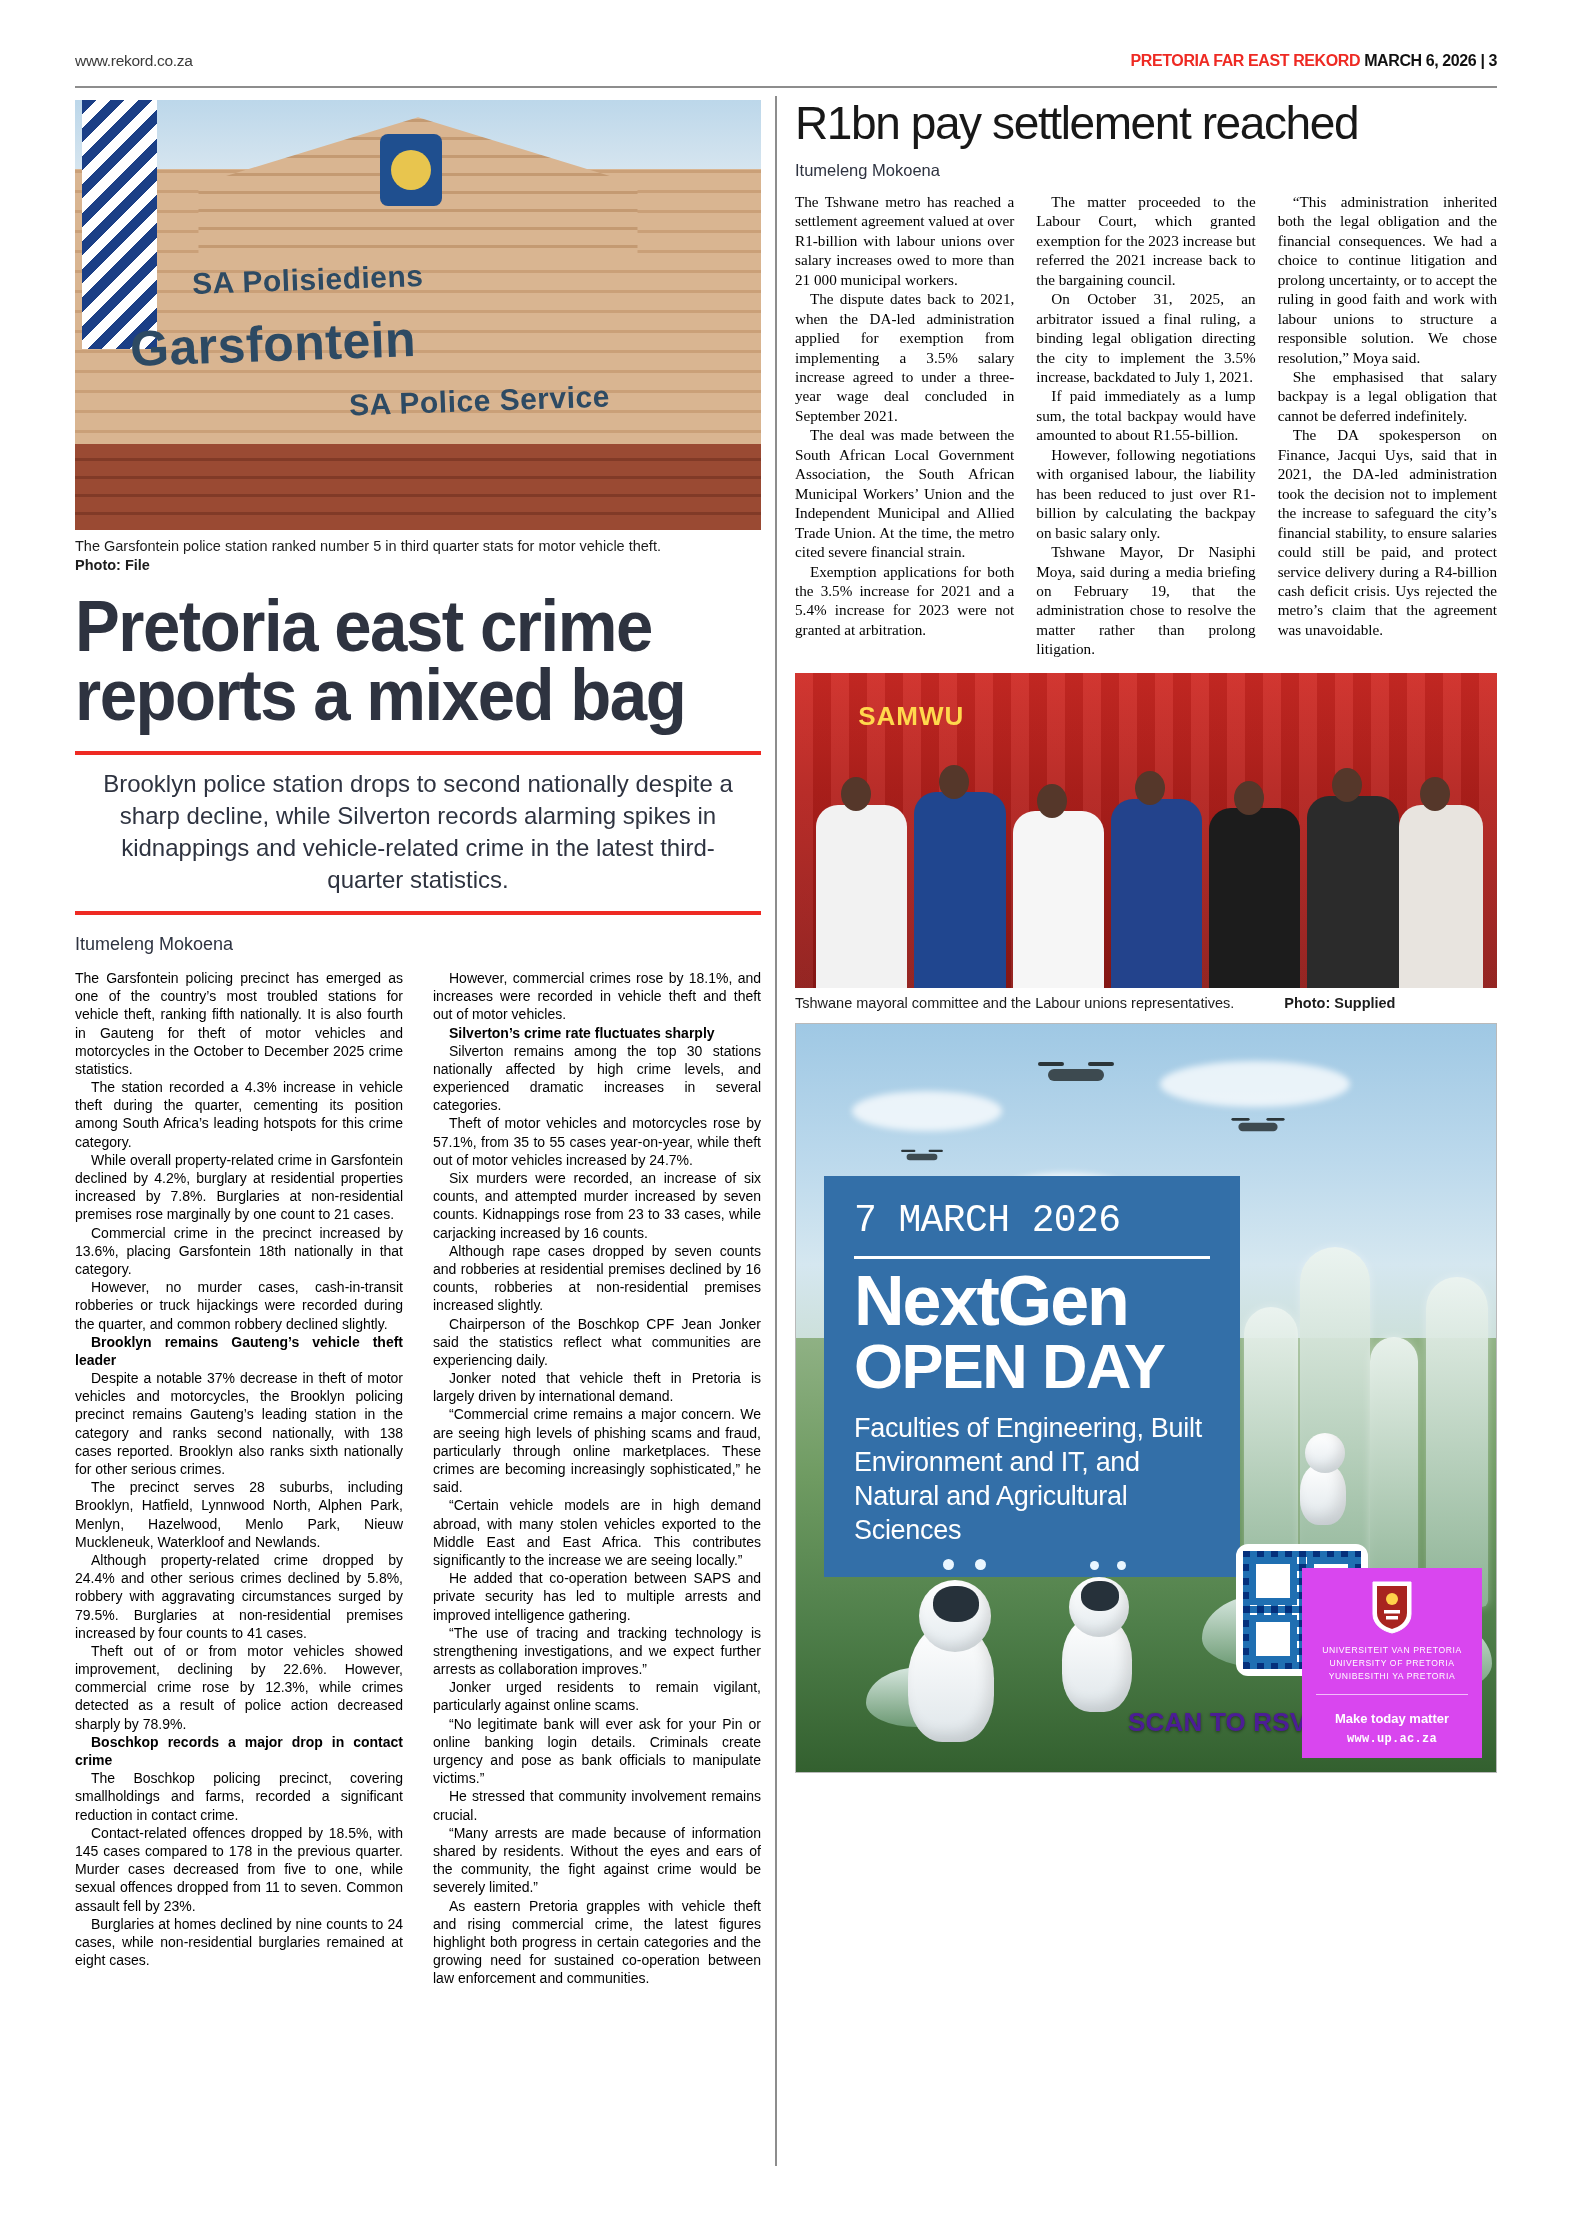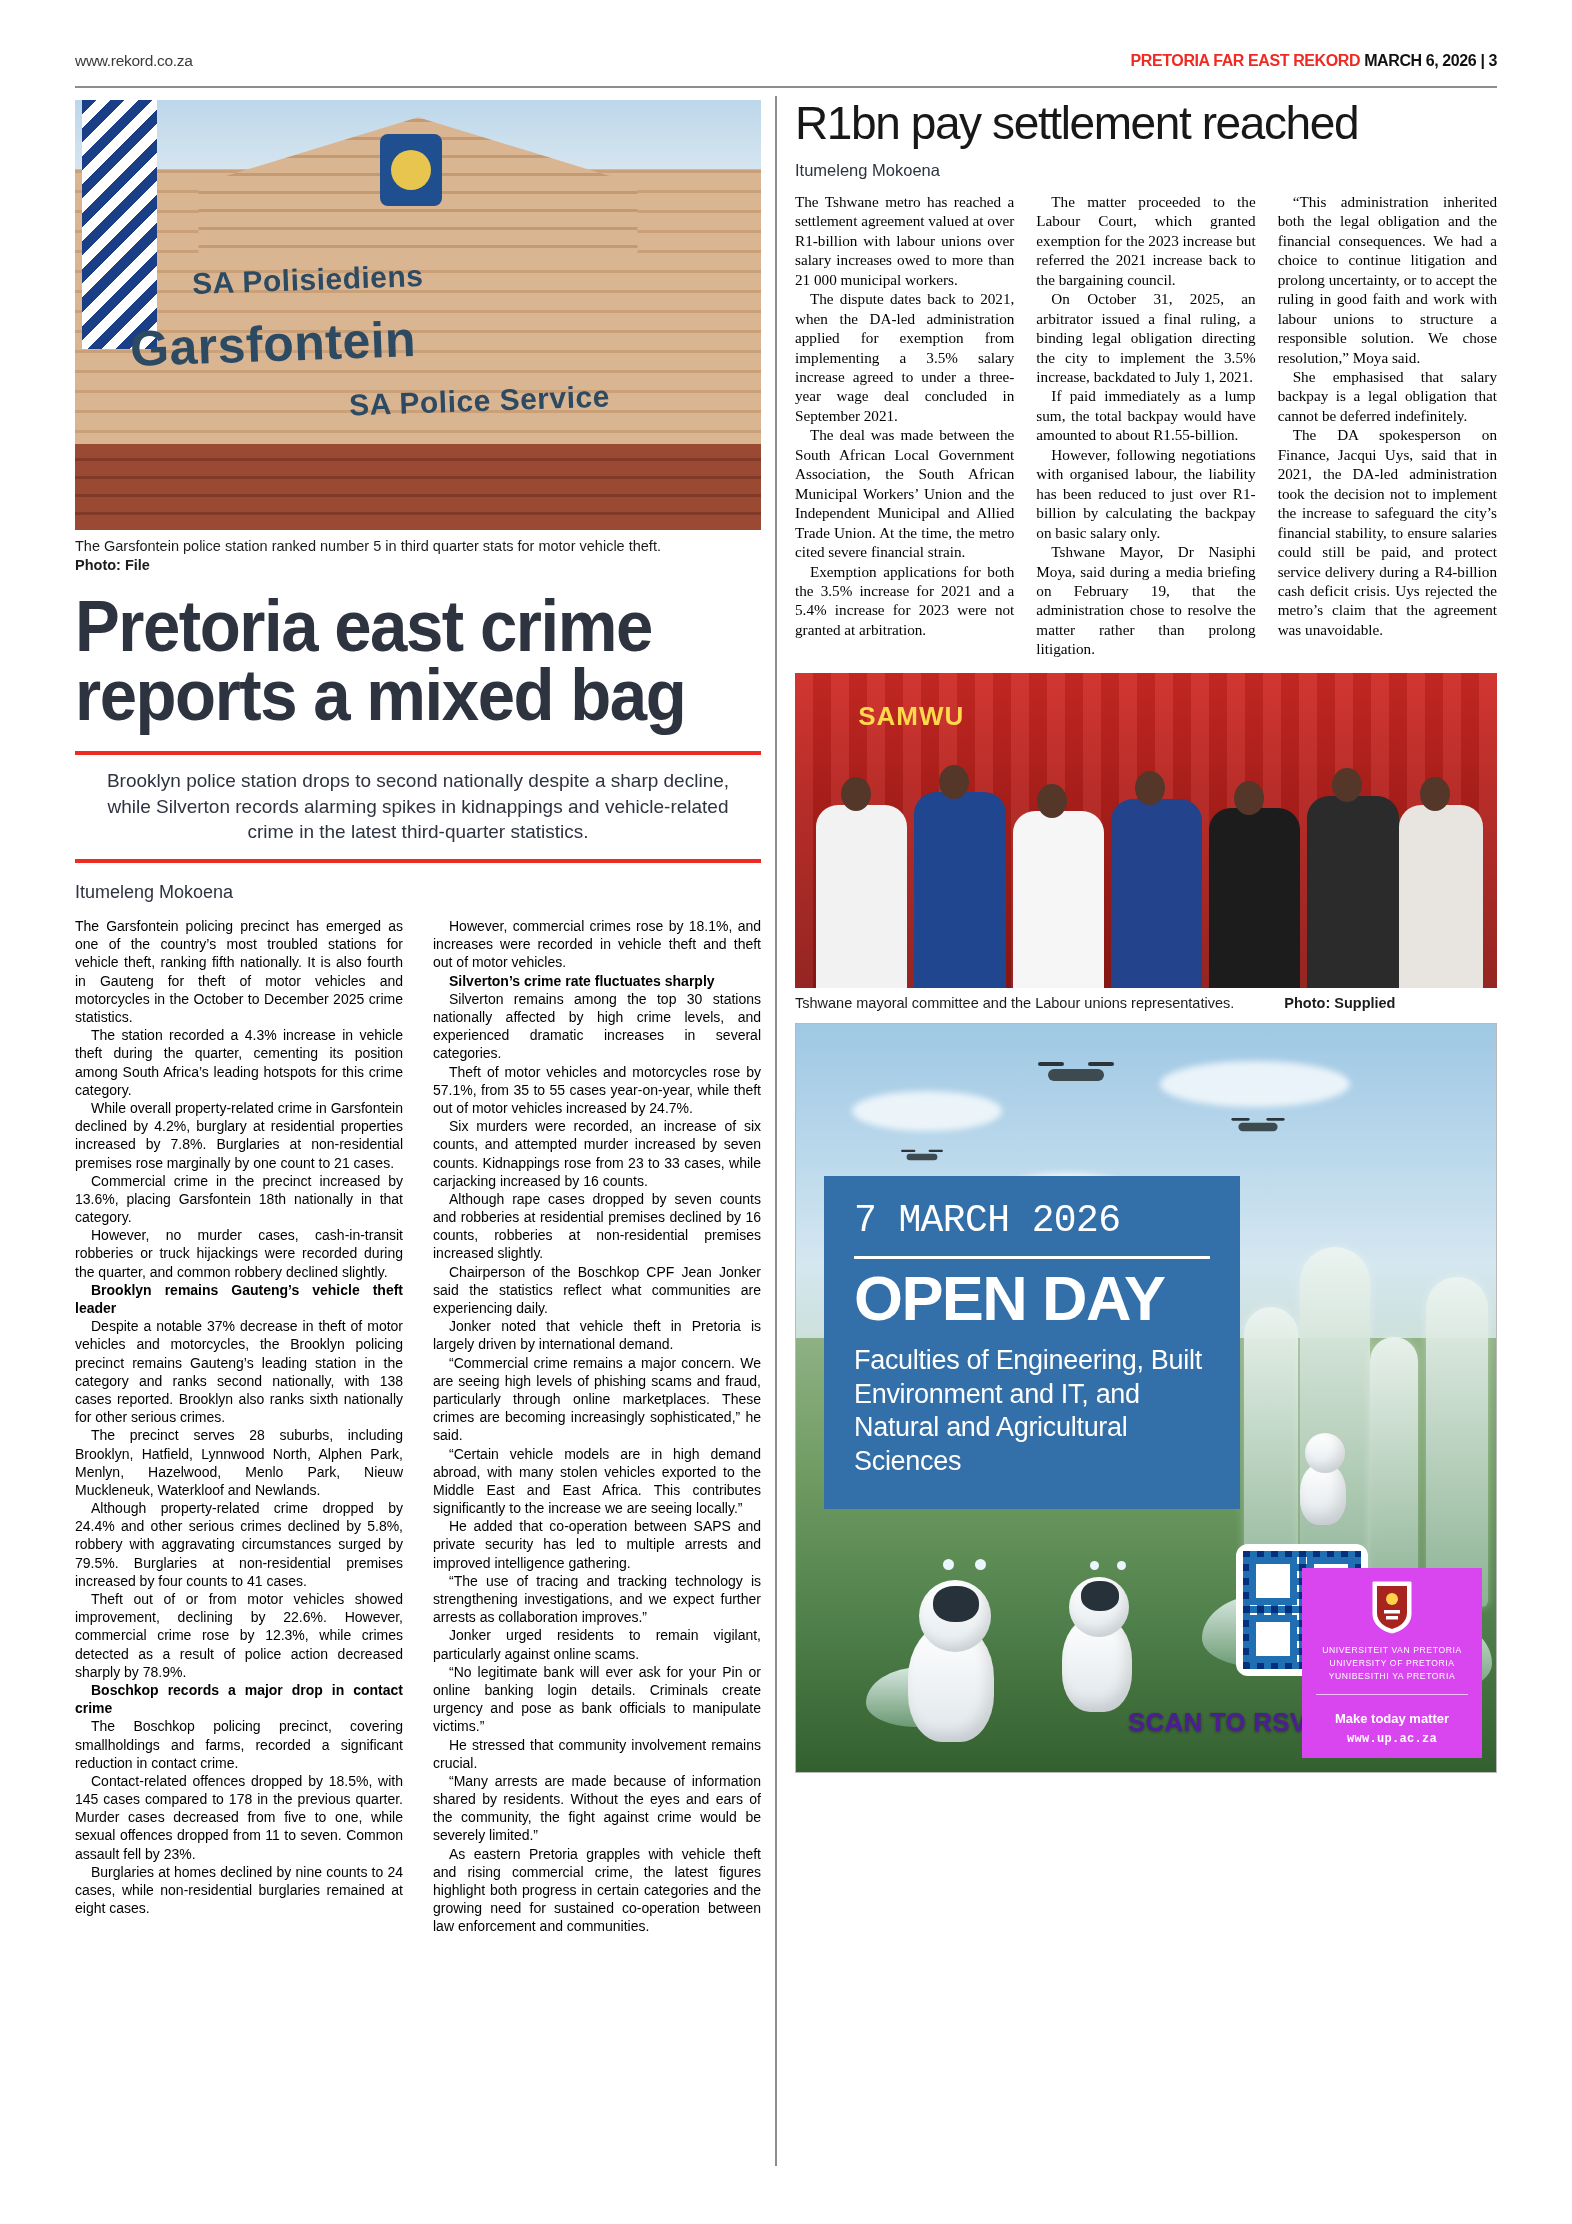--- a/index.html
+++ b/index.html
@@ -26,21 +26,21 @@
   .caption{font-family:"Liberation Sans",sans-serif;font-size:14.5px;color:#1c1c1c;
            line-height:1.28;margin-top:7px;}
   .caption b{font-weight:bold;}
 
   .hl-main{font-family:"Liberation Sans",sans-serif;font-weight:bold;font-size:73px;
            line-height:0.94;color:#2e3340;letter-spacing:-1.6px;margin-top:18px;
            transform:scaleX(0.92);transform-origin:left top;}
 
   .standfirst{margin-top:22px;border-top:4px solid #ee2a23;border-bottom:4px solid #ee2a23;
               padding:13px 14px 15px 14px;}
-  .standfirst p{margin:0;font-family:"Liberation Sans",sans-serif;font-size:19px;
+  .standfirst p{margin:0;font-family:"Liberation Sans",sans-serif;font-size:24px;
                 line-height:1.33;color:#2e3340;text-align:center;}
 
   .byline{font-family:"Liberation Sans",sans-serif;font-size:18px;color:#2e3340;
           margin-top:19px;margin-bottom:14px;}
 
   .cols2{column-count:2;column-gap:30px;column-rule:none;}
   .bodytext p{margin:0;font-family:Liberation Sans, sans-serif;font-size:14px;
               line-height:1.30;text-align:justify;text-indent:16px;
               -webkit-hyphens:auto;hyphens:auto;}
   .bodytext p.first{text-indent:0;}
@@ -297,20 +297,21 @@
         <div class="tower" style="left:82%;width:48px;height:270px;"></div>
         <div class="tower" style="left:90%;width:62px;height:330px;"></div>
         <div class="dome" style="left:58%;bottom:14%;width:120px;height:72px;"></div>
         <div class="dome" style="left:78%;bottom:10%;width:150px;height:84px;"></div>
         <div class="dome" style="left:10%;bottom:6%;width:110px;height:60px;"></div>
       </div>
 
       <div class="ad-panel">
         <div class="ad-date">7 MARCH 2026</div>
         <div class="ad-divider"></div>
+        <div class="ad-next">NextGen</div>
         <div class="ad-open">OPEN DAY</div>
         <div class="ad-fac">Faculties of Engineering, Built Environment and IT, and Natural and Agricultural Sciences</div>
       </div>
 
       <div class="robot-body" style="left:16%;bottom:4%;width:86px;height:118px;"></div>
       <div class="robot-head" style="left:17.5%;bottom:16%;width:72px;height:72px;"></div>
       <div class="robot-face" style="left:19.5%;bottom:20%;width:46px;height:36px;"></div>
       <div class="robot-eye" style="left:21%;bottom:27%;width:11px;height:11px;"></div>
       <div class="robot-eye" style="left:25.5%;bottom:27%;width:11px;height:11px;"></div>
 

